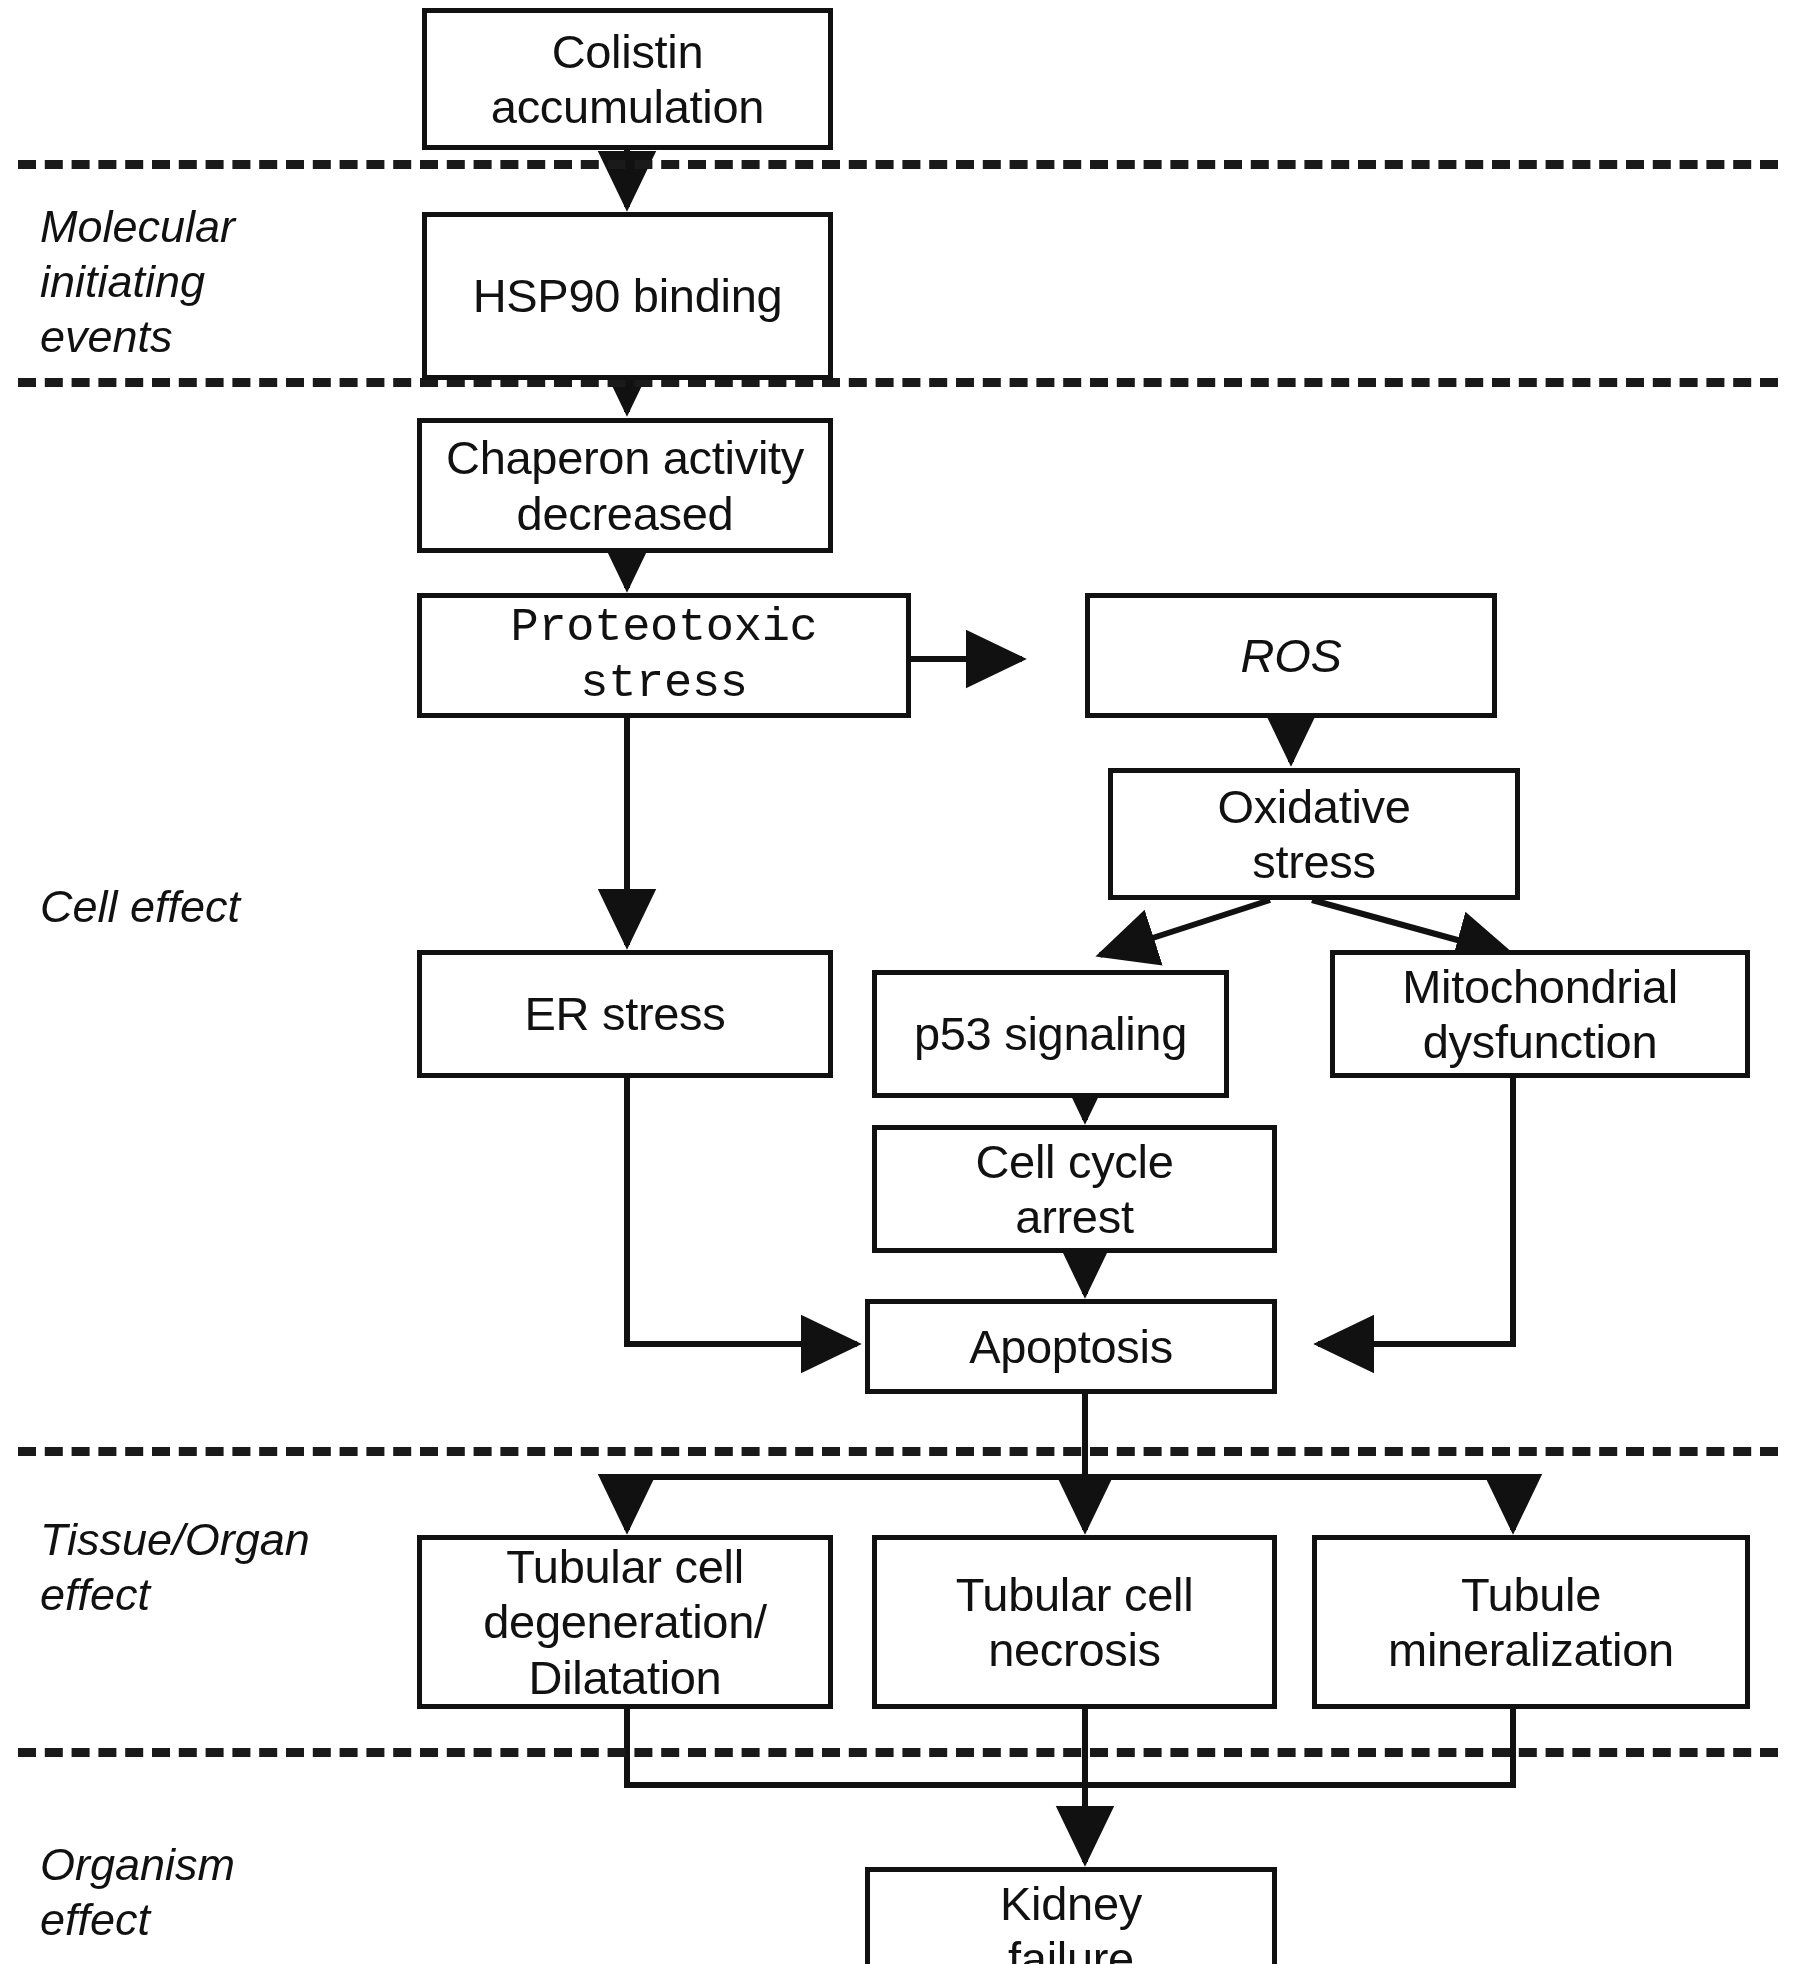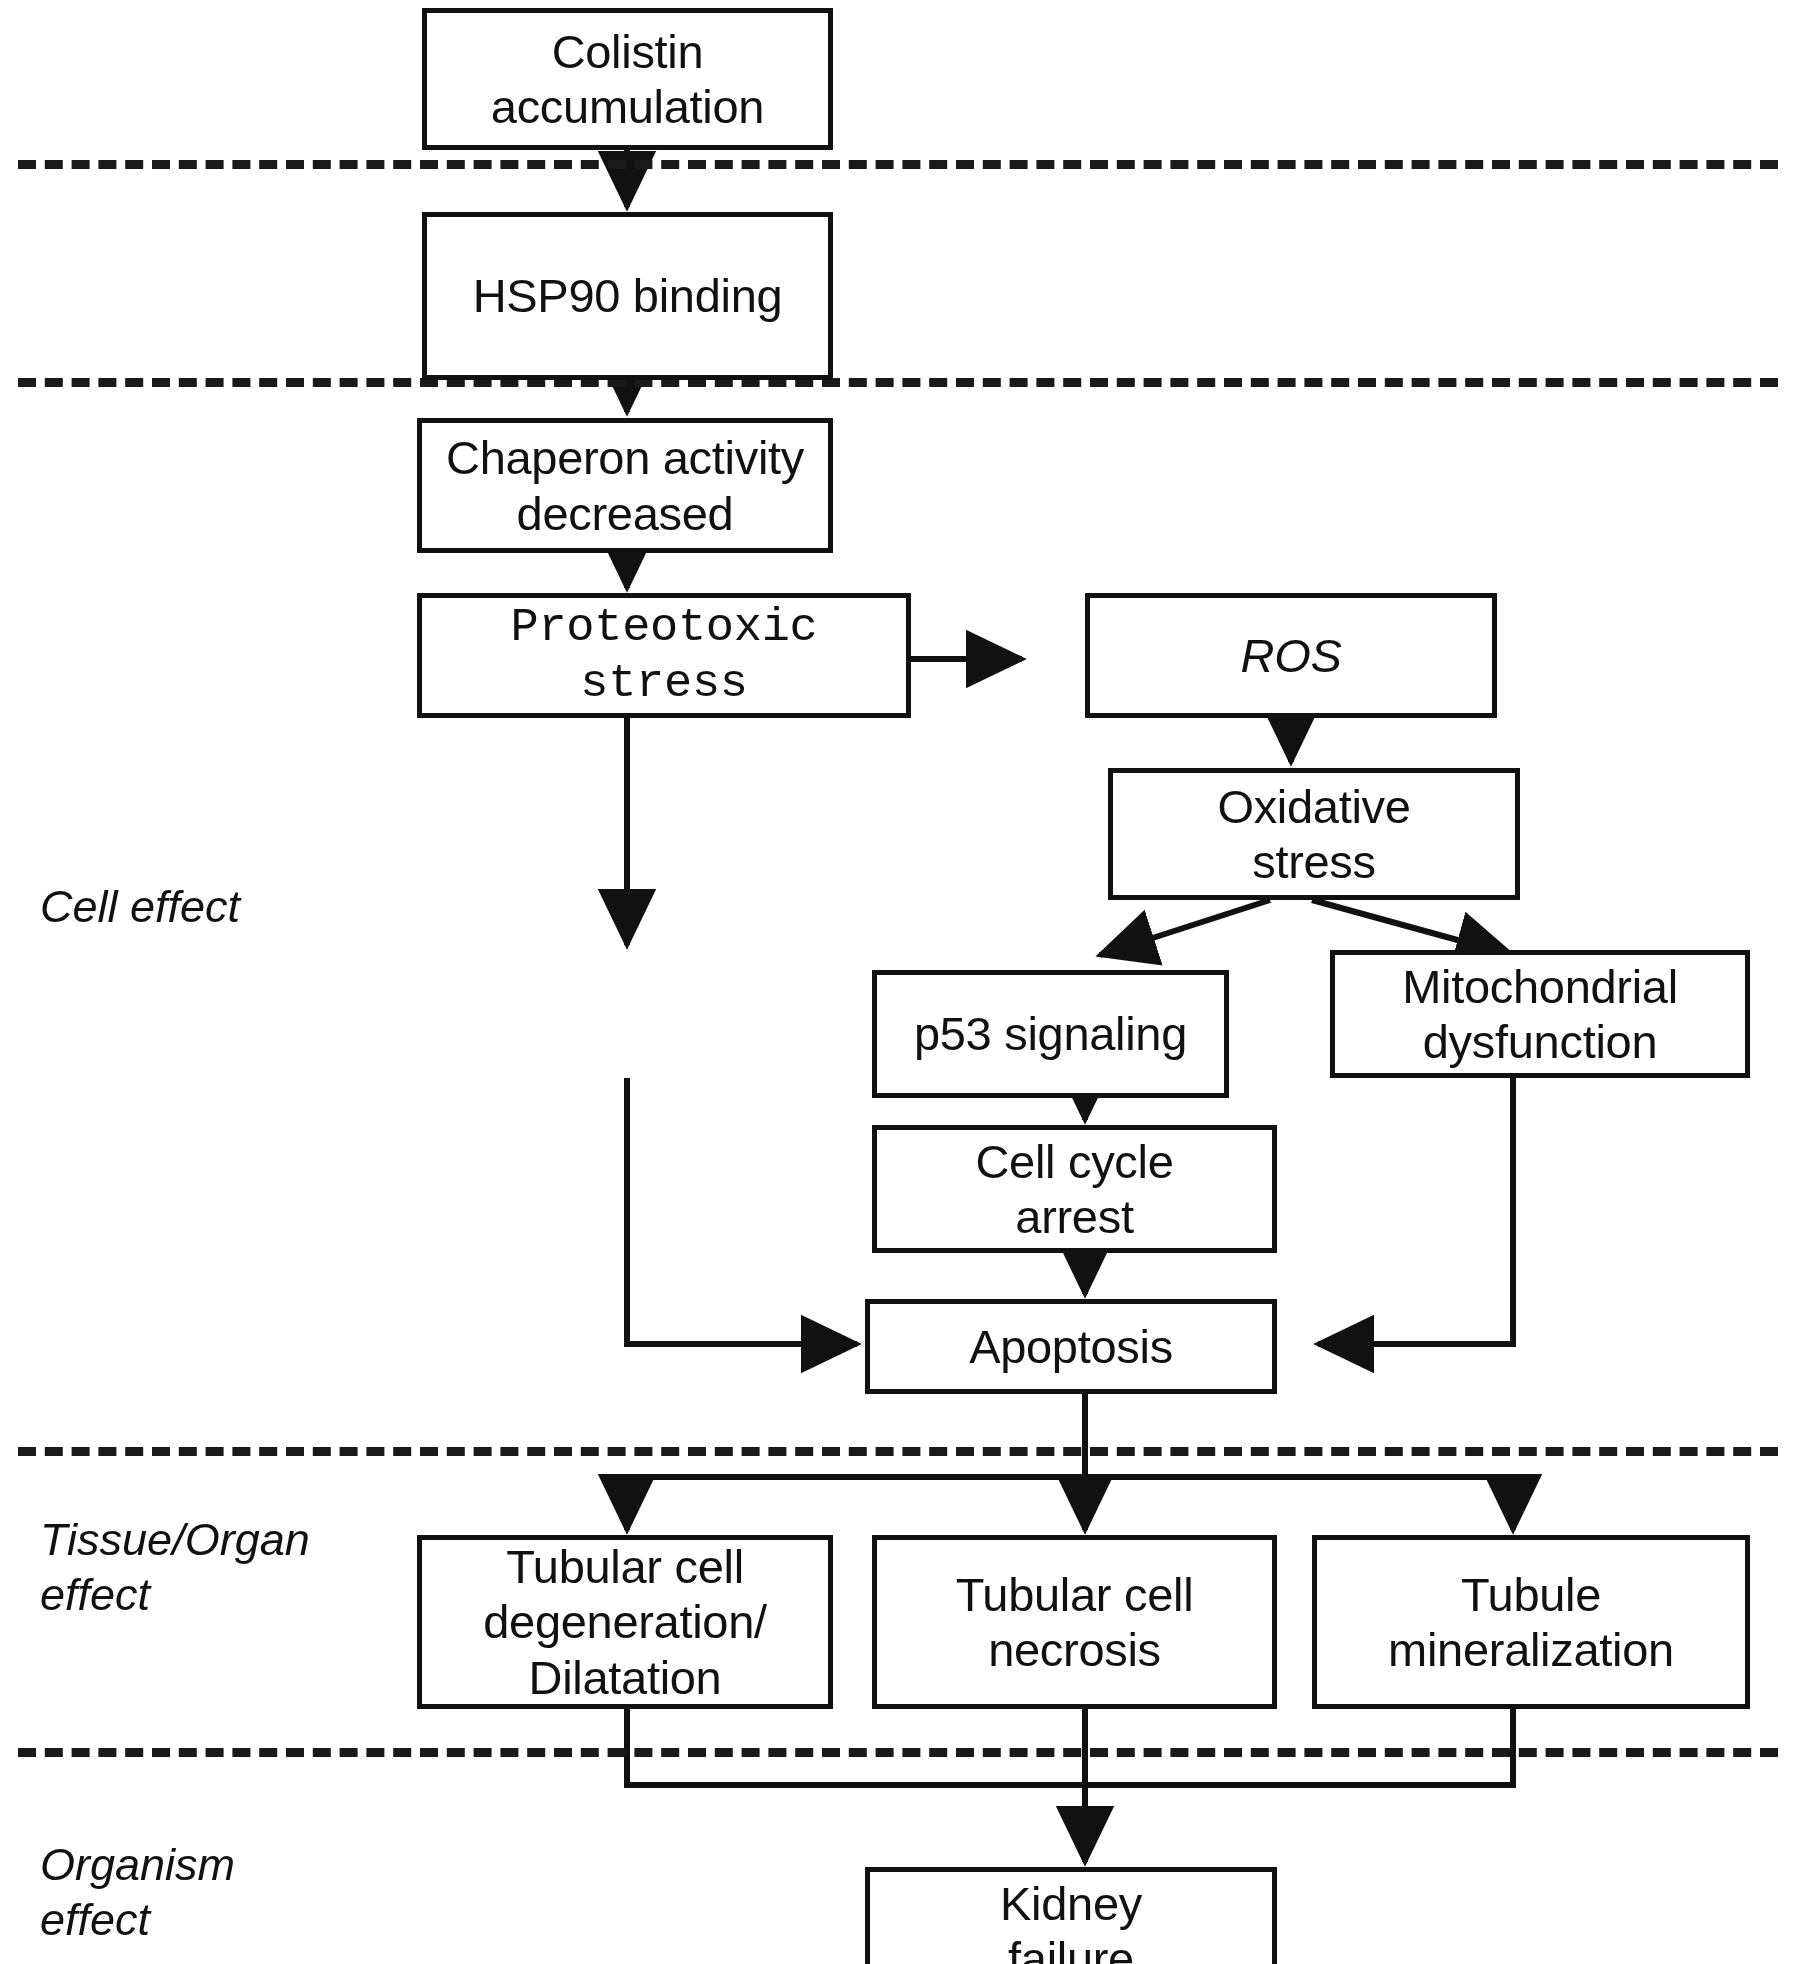--- a/index.html
+++ b/index.html
@@ -107,36 +107,38 @@
       <line x1="1085" y1="1477" x2="1085" y2="1530" marker-end="url(#ah)"></line>
 
       <polyline points="627,1709 627,1785 1085,1785"></polyline>
 
       <polyline points="1513,1709 1513,1785 1085,1785"></polyline>
 
       <line x1="1085" y1="1709" x2="1085" y2="1862" marker-end="url(#ah)"></line>
     </g>
   </svg>
 
+  <div class="tier-label" style="left:40px; top:200px;">Molecular<br>initiating<br>events</div>
   <div class="tier-label" style="left:40px; top:880px;">Cell effect</div>
   <div class="tier-label" style="left:40px; top:1513px;">Tissue/Organ<br>effect</div>
   <div class="tier-label" style="left:40px; top:1838px;">Organism<br>effect</div>
 
   <div class="node" style="left:422px; top:8px; width:411px; height:142px;">Colistin<br>accumulation</div>
 
   <div class="node" style="left:422px; top:212px; width:411px; height:168px;">HSP90 binding</div>
 
   <div class="node" style="left:417px; top:418px; width:416px; height:135px;">Chaperon activity<br>decreased</div>
 
   <div class="node" style="left:417px; top:593px; width:494px; height:125px;font-family:Liberation Mono, monospace;">Proteotoxic<br>stress</div>
 
   <div class="node" style="left:1085px; top:593px; width:412px; height:125px;font-style:italic;">ROS</div>
 
   <div class="node" style="left:1085px; top:768px; width:412px; height:132px;margin-left:23px;">Oxidative<br>stress</div>
 
+  <div class="node" style="left:417px; top:950px; width:416px; height:128px;">ER stress</div>
 
   <div class="node" style="left:872px; top:970px; width:357px; height:128px;">p53 signaling</div>
 
   <div class="node" style="left:1330px; top:950px; width:420px; height:128px;">Mitochondrial<br>dysfunction</div>
 
   <div class="node" style="left:872px; top:1125px; width:405px; height:128px;">Cell cycle<br>arrest</div>
 
   <div class="node" style="left:865px; top:1299px; width:412px; height:95px;">Apoptosis</div>
 
   <div class="node" style="left:417px; top:1535px; width:416px; height:174px;">Tubular cell<br>degeneration/<br>Dilatation</div>

